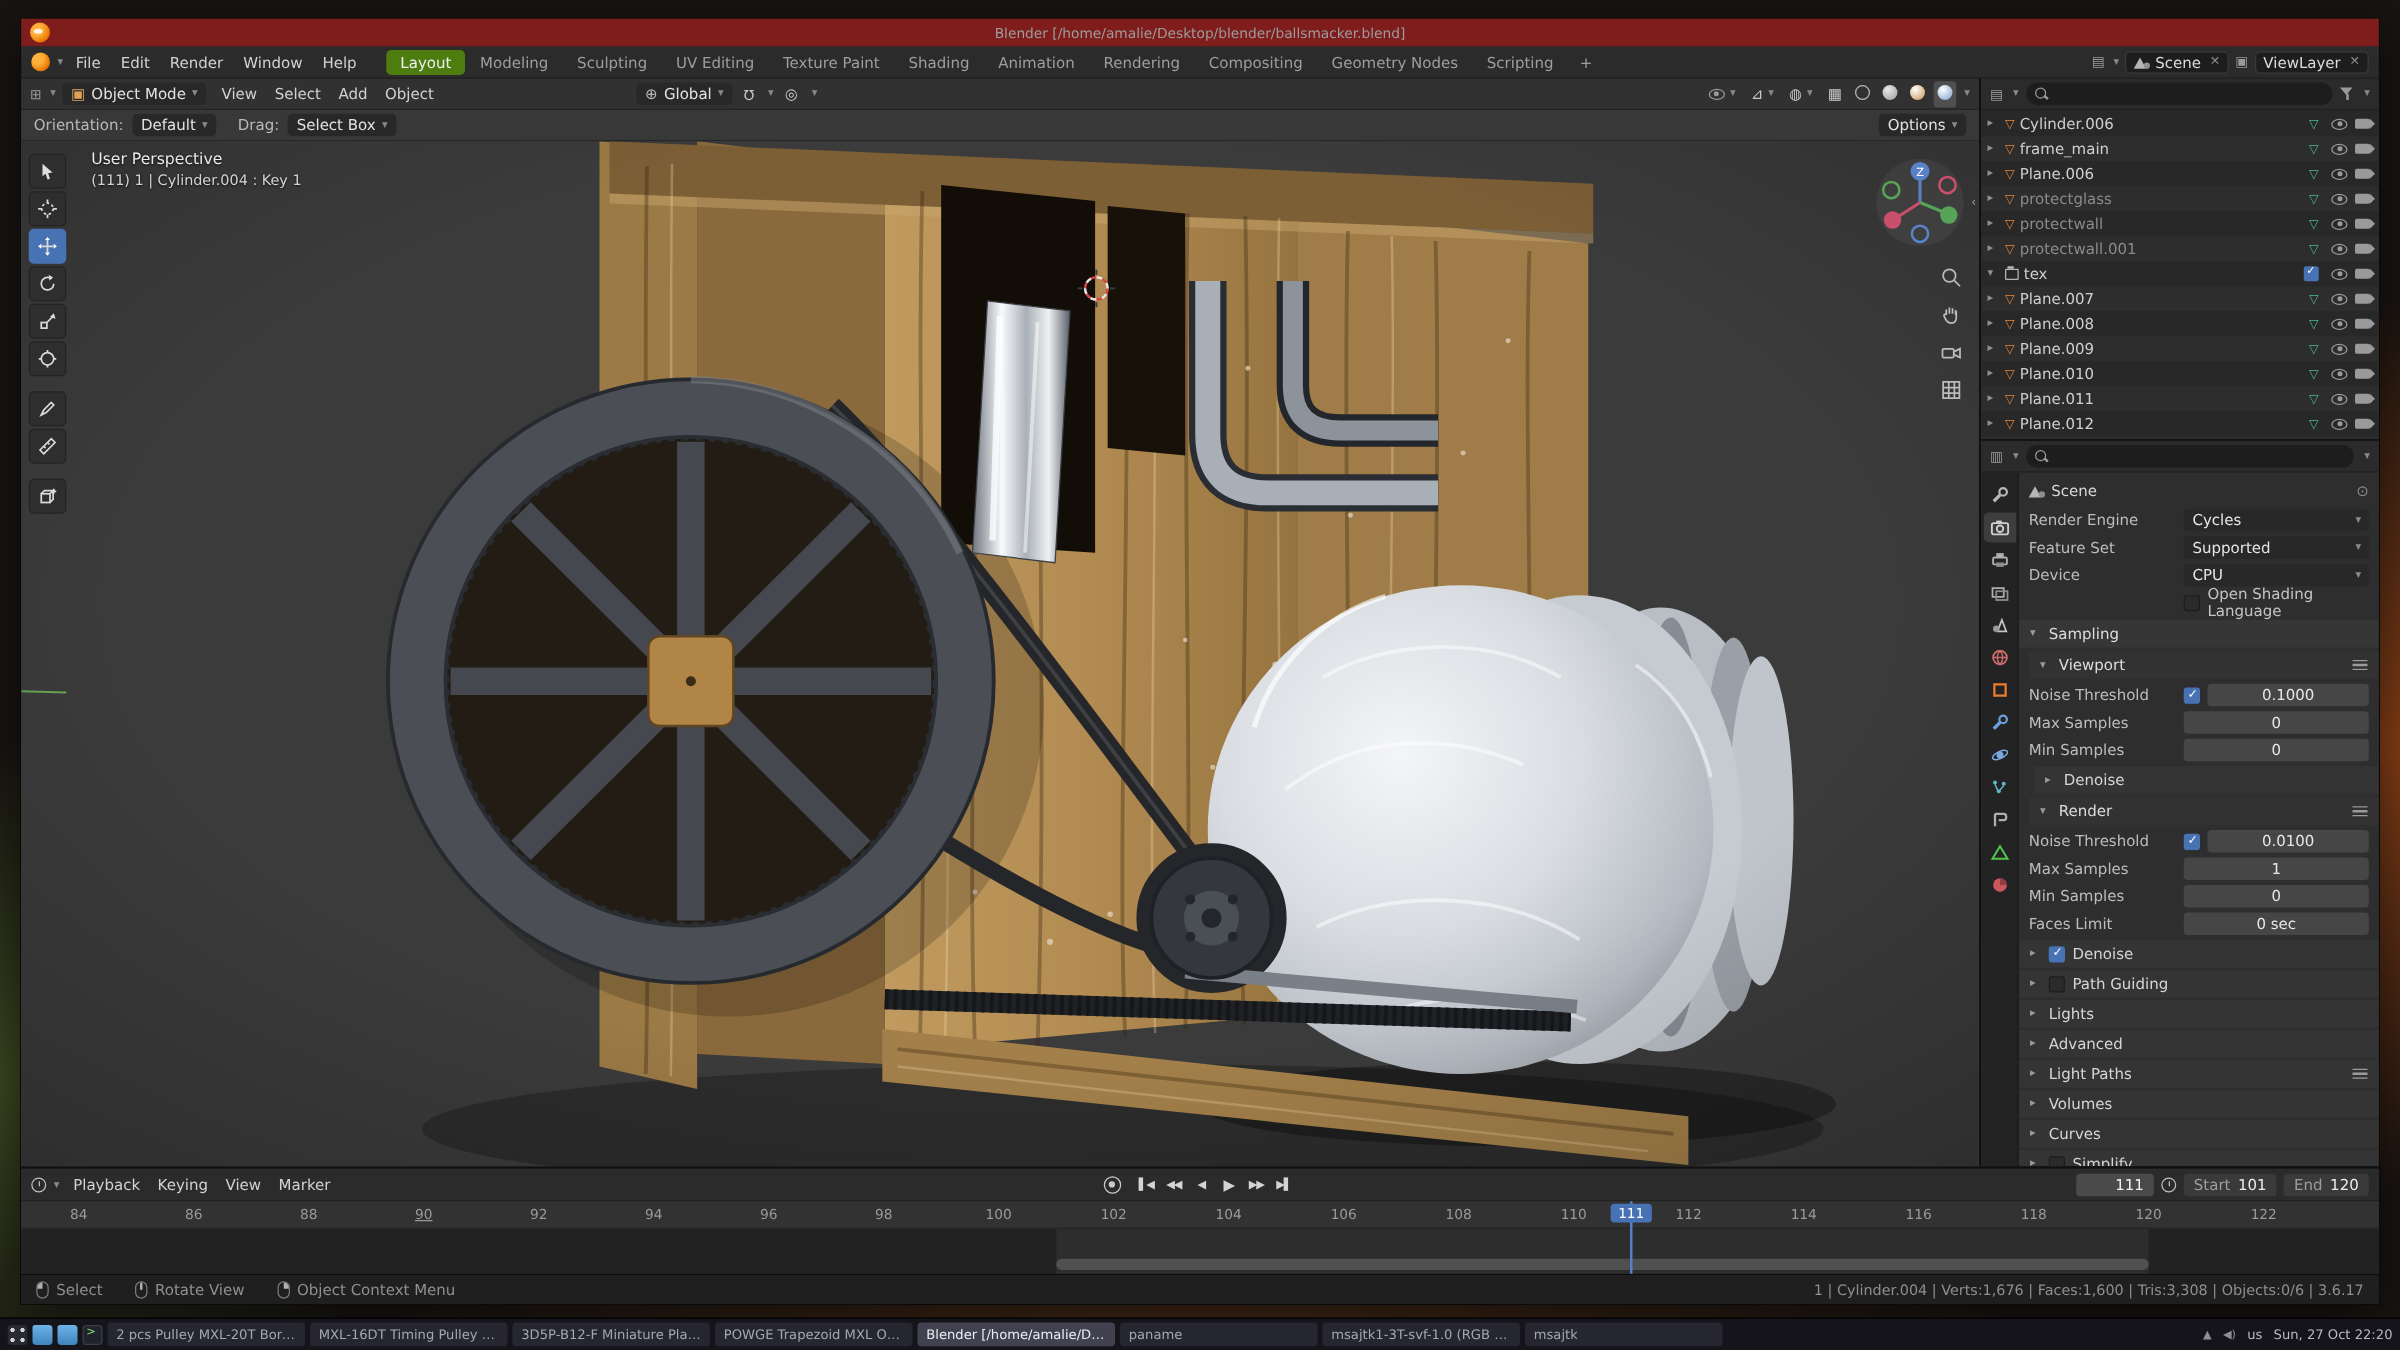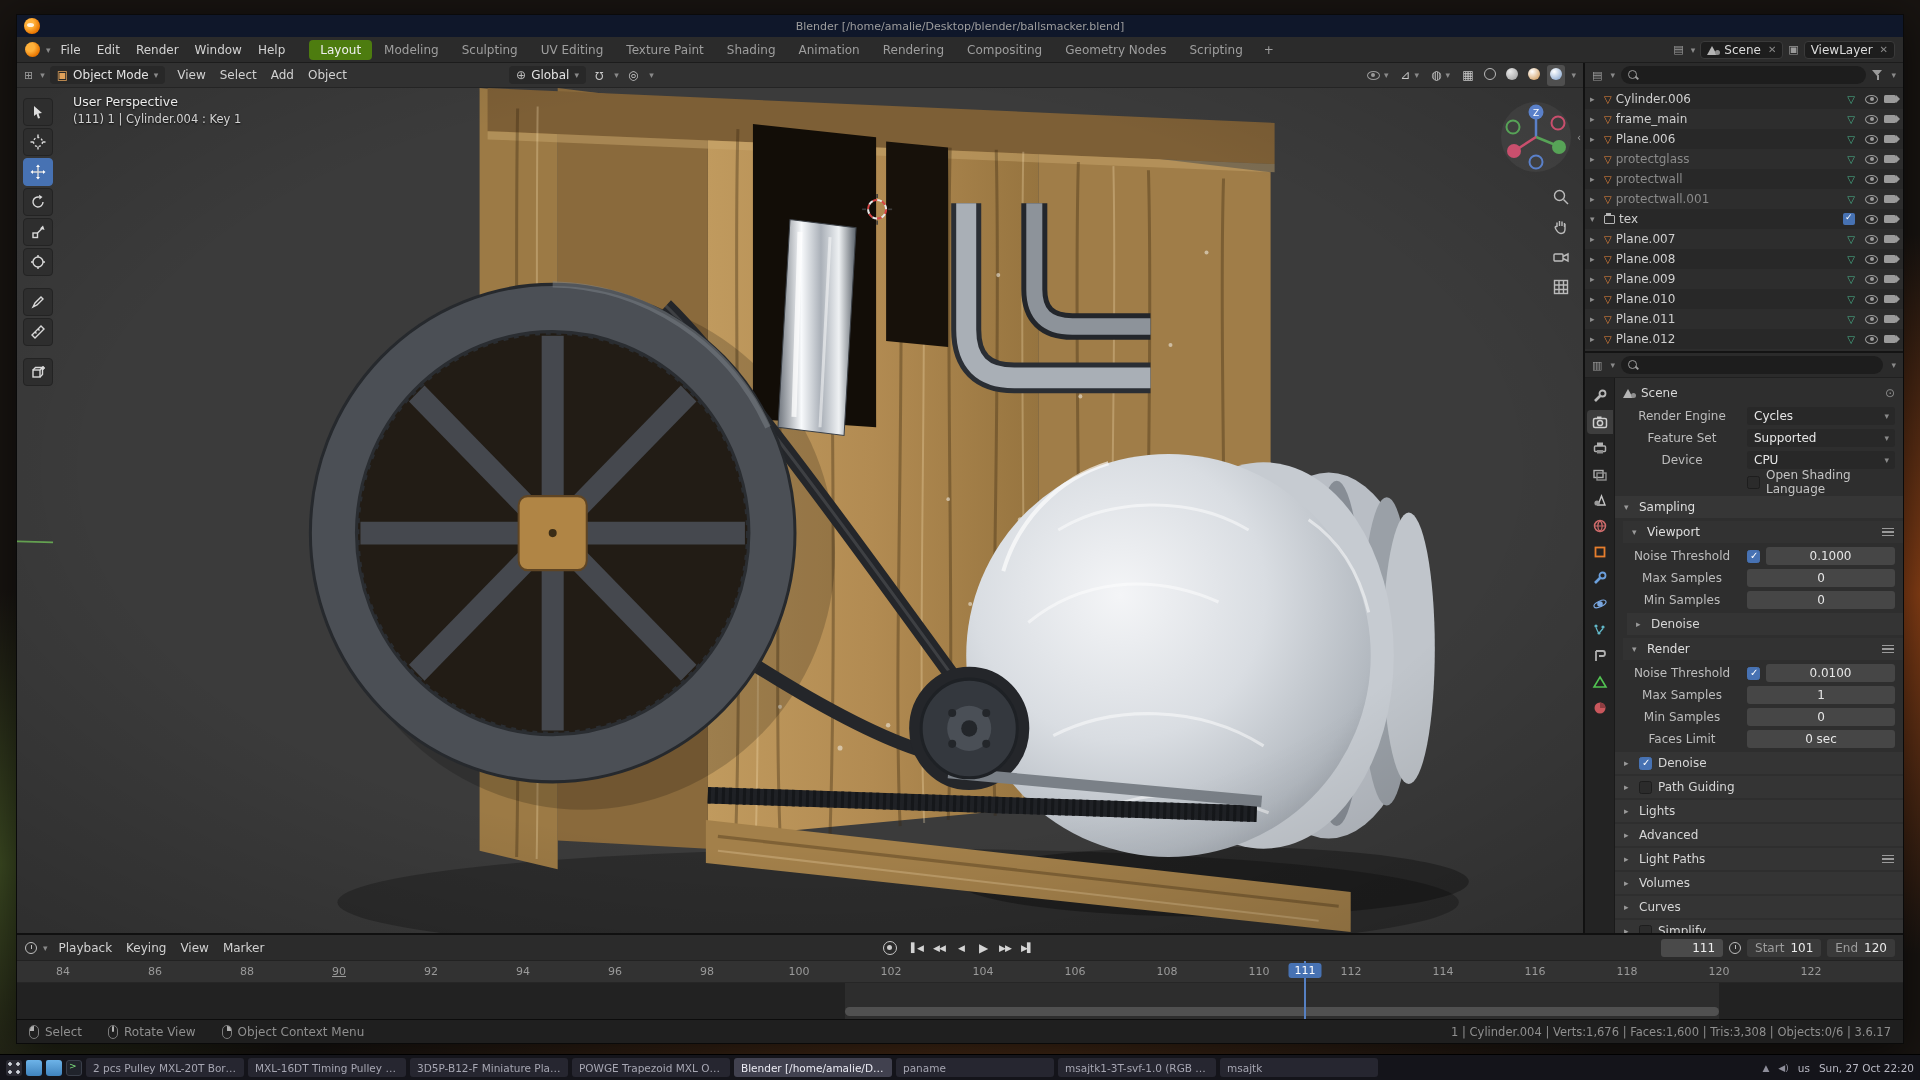--- a/index.html
+++ b/index.html
@@ -6,21 +6,21 @@
 html,body{width:1920px;height:1080px;overflow:hidden;background:#000}
 body{font-family:"DejaVu Sans",sans-serif;font-size:12px;color:#c8c8c8;position:relative}
 .desktop{position:absolute;inset:0;background:
  radial-gradient(900px 600px at 100% 55%, #8a4016 0%, rgba(138,64,22,0) 60%),
  radial-gradient(700px 500px at 0% 80%, #3c4a22 0%, rgba(60,74,34,0) 55%),
  radial-gradient(1000px 300px at 50% 100%, #4a2c16 0%, rgba(74,44,22,0) 65%),
  #181411;}
 
 
 .bwindow{position:absolute;left:16px;top:14px;width:1888px;height:1030px;background:#2b2b2b;display:flex;flex-direction:column;border:1px solid #0a0a0a;box-shadow:0 8px 40px rgba(0,0,0,.6)}
-.titlebar{height:22px;background:#0f172a;display:flex;align-items:center;justify-content:center;position:relative;flex:none}
+.titlebar{height:22px;background:#7f1d1d;display:flex;align-items:center;justify-content:center;position:relative;flex:none}
 .titlebar .wtitle{font-size:11px;color:#9d9d9d}
 .blogo{position:absolute;left:7px;top:3px;width:16px;height:16px;border-radius:50%;background:radial-gradient(circle at 35% 35%, #ffb13b 0 30%, #ea7600 70%);}
 .blogo::after{content:"";position:absolute;left:3px;top:5px;width:7px;height:4px;border-radius:50%;background:#fff;opacity:.85}
 
 
 .topbar{height:26px;background:#2b2b2b;border-bottom:1px solid #1c1c1c;display:flex;align-items:center;padding:0 8px;gap:2px;flex:none}
 .blogo2{width:15px;height:15px;border-radius:50%;background:radial-gradient(circle at 35% 35%, #ffb13b 0 30%, #ea7600 70%);margin-right:2px;flex:none}
 .chev{color:#8a8a8a;font-size:9px;margin-left:2px}
 .menu-item{padding:2px 8px;border-radius:3px;color:#d2d2d2;cursor:default}
 .ws-tabs{display:flex;margin-left:14px;gap:1px}
@@ -101,21 +101,21 @@
 .prop-body{flex:1;display:flex;min-height:0}
 .tab-strip{width:30px;background:#232323;border-right:1px solid #1a1a1a;display:flex;flex-direction:column;align-items:center;gap:2px;padding-top:6px;flex:none}
 .ptab{width:26px;height:24px;border-radius:4px 0 0 4px;display:flex;align-items:center;justify-content:center}
 .ptab.active{background:#3d3d3d}
 .prop-content{flex:1;overflow:hidden;padding:3px 8px 0 8px;color:#c4c4c4;min-width:0}
 .breadcrumb{height:24px;display:flex;align-items:center;gap:6px;color:#d8d8d8}
 .ico-scene{width:12px;height:10px;position:relative}
 .ico-scene::before{content:"";position:absolute;left:0;bottom:0;border-left:5px solid transparent;border-right:5px solid transparent;border-bottom:9px solid #b5b5b5}
 .ico-scene::after{content:"";position:absolute;right:-1px;bottom:0;width:5px;height:5px;border-radius:50%;background:#8f8f8f}
 .prow{height:22px;display:flex;align-items:center;gap:6px}
-.plbl{width:118px;text-align:center;color:#bdbdbd;flex:none;white-space:nowrap}
+.plbl{width:118px;text-align:left;color:#bdbdbd;flex:none;white-space:nowrap}
 .pfield{flex:1;height:18px;background:#282828;border-radius:3px;display:flex;align-items:center;padding:0 7px;color:#e6e6e6;position:relative}
 .pfield.dropdown::after{content:"▾";position:absolute;right:6px;color:#8a8a8a;font-size:9px}
 .pfield.num{background:#464646;justify-content:center}
 .cb{width:13px;height:13px;border-radius:2.5px;background:#2b2b2b;border:1px solid #1d1d1d;position:relative;flex:none}
 .cb.checked{background:#4772b3;border-color:#4772b3}
 .cb.checked::after{content:"✓";position:absolute;left:2px;top:-1px;color:#fff;font-size:10px}
 .psec{height:22px;display:flex;align-items:center;gap:6px;background:#363636;margin:3px -8px 2px -8px;padding:0 9px;color:#dedede}
 .psec .arr{color:#9a9a9a;font-size:9px;width:9px}
 .psec.sub{margin-left:0;background:#323232}
 .ico-menu{width:12px;height:8px;margin-left:auto;border-top:1.5px solid #9a9a9a;border-bottom:1.5px solid #9a9a9a;position:relative}
@@ -268,20 +268,27 @@
           <span class="ico-btn">◍<span class="chev">▾</span></span>
           <span class="ico-btn">▦</span>
           <span class="sph-slot"><span class="sph wire"></span></span>
           <span class="sph-slot"><span class="sph solid"></span></span>
           <span class="sph-slot"><span class="sph mat"></span></span>
           <span class="sph-slot active"><span class="sph rend"></span></span>
           <span class="chev">▾</span>
         </div>
       </div>
 
+      <div class="tool-settings">
+        <span class="ts-label">Orientation:</span>
+        <span class="dd">Default</span>
+        <span class="ts-label" style="margin-left:10px">Drag:</span>
+        <span class="dd">Select Box</span>
+        <span class="dd opts">Options</span>
+      </div>
 
       <div class="canvas">
         <svg class="scene-svg" viewBox="0 0 1564 822" preserveAspectRatio="none">
           <defs>
             <radialGradient id="rg" cx="38%" cy="35%" r="80%">
               <stop offset="0" stop-color="#f4f5f7"></stop>
                   <stop offset="0.45" stop-color="#d9dde2"></stop>
               <stop offset="0.8" stop-color="#b3b9c0"></stop>
                   <stop offset="1" stop-color="#8c929a"></stop>
             </radialGradient>

